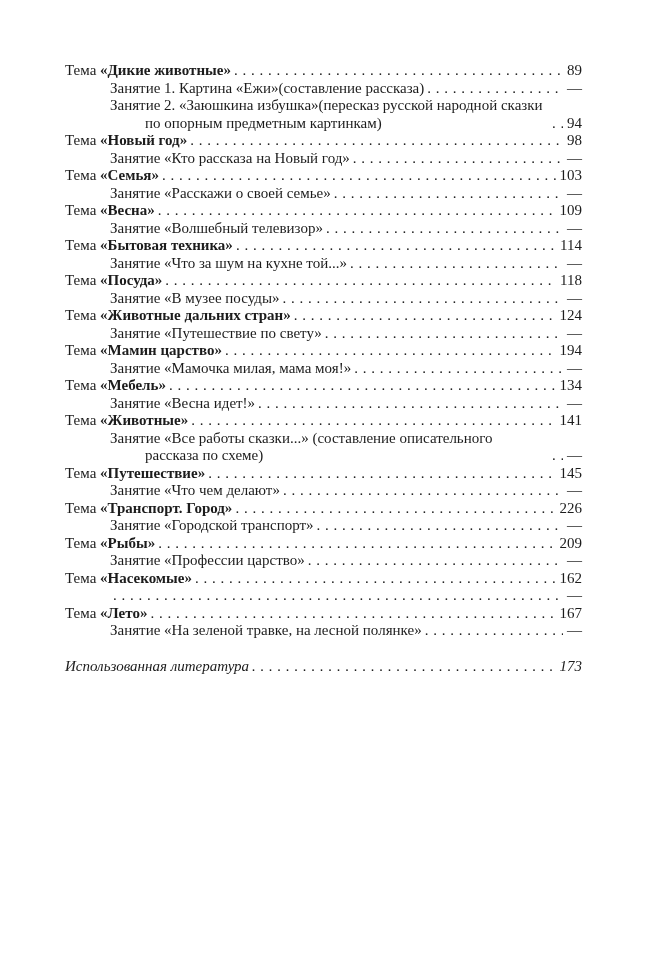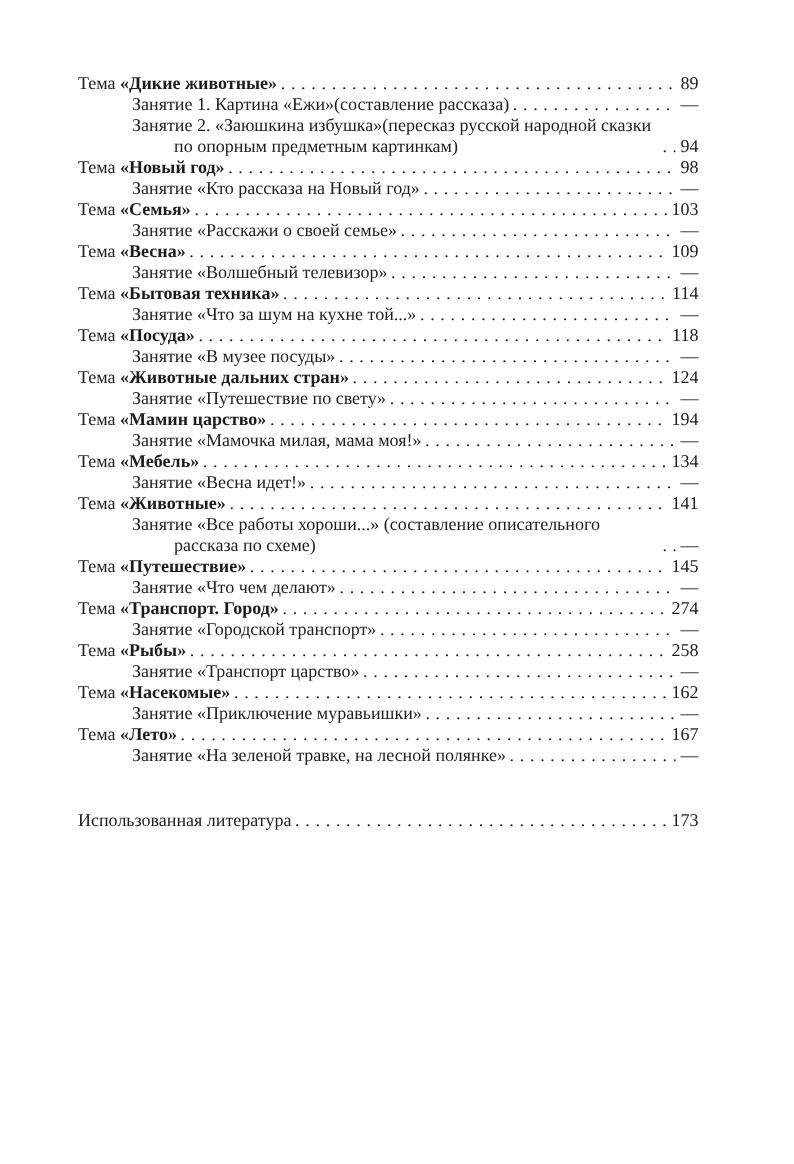--- a/index.html
+++ b/index.html
@@ -33,21 +33,21 @@
   }
 
   .row.lesson { margin-left: 45px; }
 
   
   .row.lesson .text {
     padding-left: 35px;
     text-indent: -35px;
   }
 
-  .row.literature { margin-top: 36px; }
+  .row.literature { margin-top: 18px; font-style: italic; }
 
   .text { flex: 0 1 auto; }
 
   .bold { font-weight: bold; }
 
   .leader {
     flex: 1 0 14px;
     overflow: hidden;
     white-space: nowrap;
     padding-left: 3px;
@@ -163,61 +163,60 @@
         <span class="text">Занятие «Весна идет!»</span>
         <span class="leader"></span>
         <span class="page-num">—</span>
       </div>
       <div class="row theme">
         <span class="text"><span>Тема </span><span class="bold">«Животные»</span></span>
         <span class="leader"></span>
         <span class="page-num">141</span>
       </div>
       <div class="row lesson">
-        <span class="text">Занятие «Все работы хороши...» (составление описательного рассказа по схеме)</span>
+        <span class="text">Занятие «Все работы сказки...» (составление описательного рассказа по схеме)</span>
         <span class="leader"></span>
         <span class="page-num">—</span>
       </div>
       <div class="row theme">
         <span class="text"><span>Тема </span><span class="bold">«Путешествие»</span></span>
         <span class="leader"></span>
         <span class="page-num">145</span>
       </div>
       <div class="row lesson">
         <span class="text">Занятие «Что чем делают»</span>
         <span class="leader"></span>
         <span class="page-num">—</span>
       </div>
       <div class="row theme">
         <span class="text"><span>Тема </span><span class="bold">«Транспорт. Город»</span></span>
         <span class="leader"></span>
-        <span class="page-num">274</span>
+        <span class="page-num">226</span>
       </div>
       <div class="row lesson">
         <span class="text">Занятие «Городской транспорт»</span>
         <span class="leader"></span>
         <span class="page-num">—</span>
       </div>
       <div class="row theme">
         <span class="text"><span>Тема </span><span class="bold">«Рыбы»</span></span>
         <span class="leader"></span>
-        <span class="page-num">258</span>
-      </div>
-      <div class="row lesson">
-        <span class="text">Занятие «Транспорт царство»</span>
+        <span class="page-num">209</span>
+      </div>
+      <div class="row lesson">
+        <span class="text">Занятие «Профессии царство»</span>
         <span class="leader"></span>
         <span class="page-num">—</span>
       </div>
       <div class="row theme">
         <span class="text"><span>Тема </span><span class="bold">«Насекомые»</span></span>
         <span class="leader"></span>
         <span class="page-num">162</span>
       </div>
       <div class="row lesson">
-        <span class="text">Занятие «Приключение муравьишки»</span>
         <span class="leader"></span>
         <span class="page-num">—</span>
       </div>
       <div class="row theme">
         <span class="text"><span>Тема </span><span class="bold">«Лето»</span></span>
         <span class="leader"></span>
         <span class="page-num">167</span>
       </div>
       <div class="row lesson">
         <span class="text">Занятие «На зеленой травке, на лесной полянке»</span>

